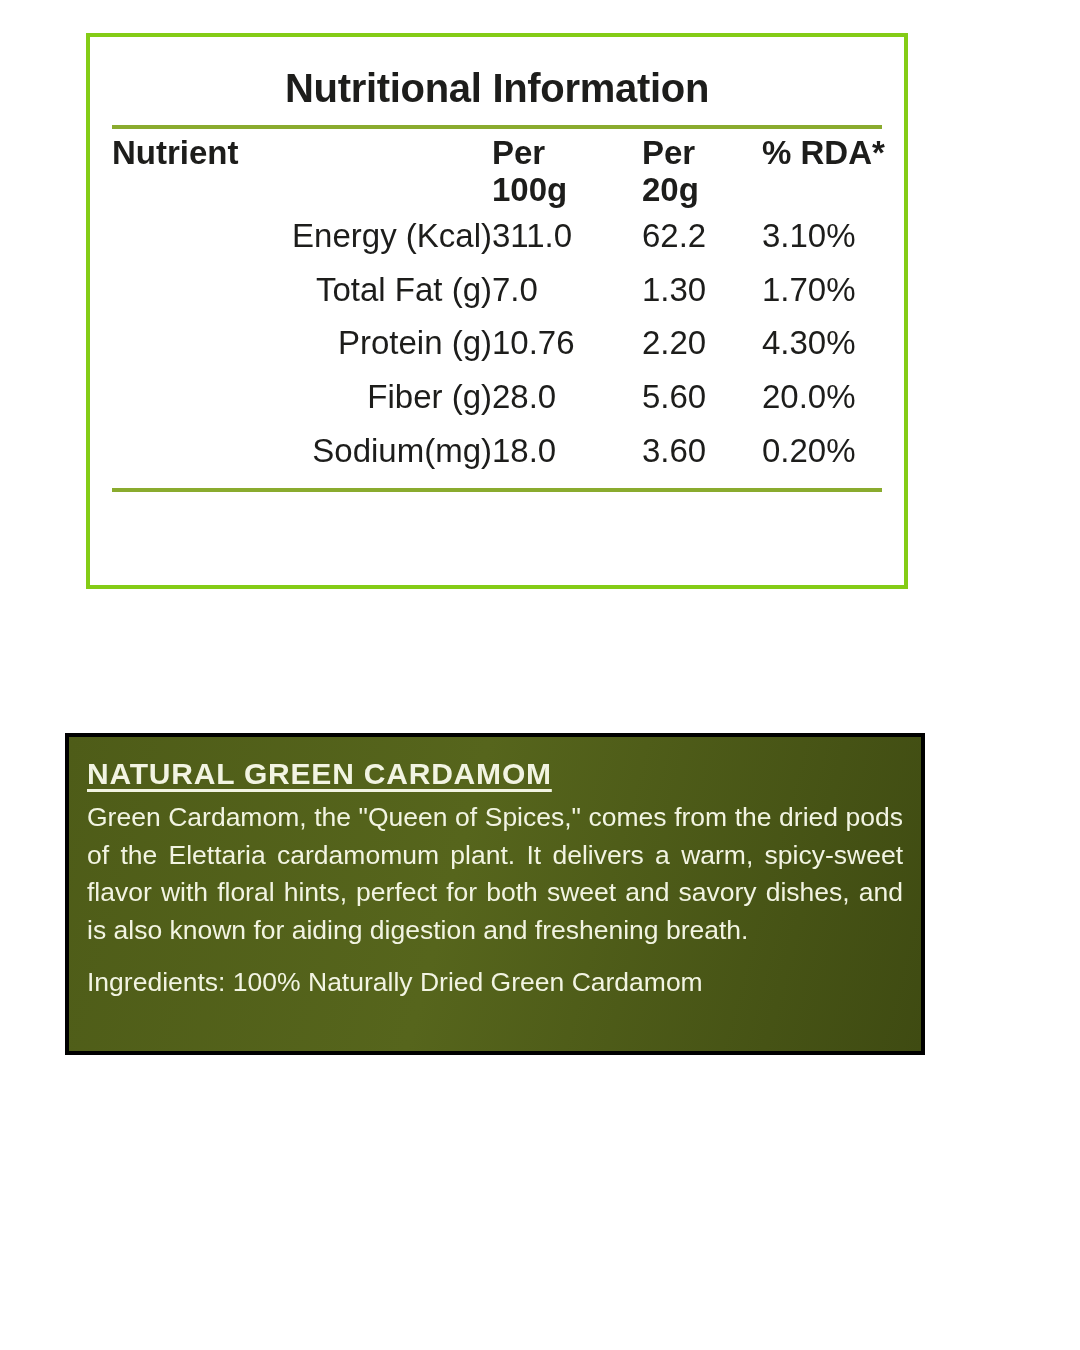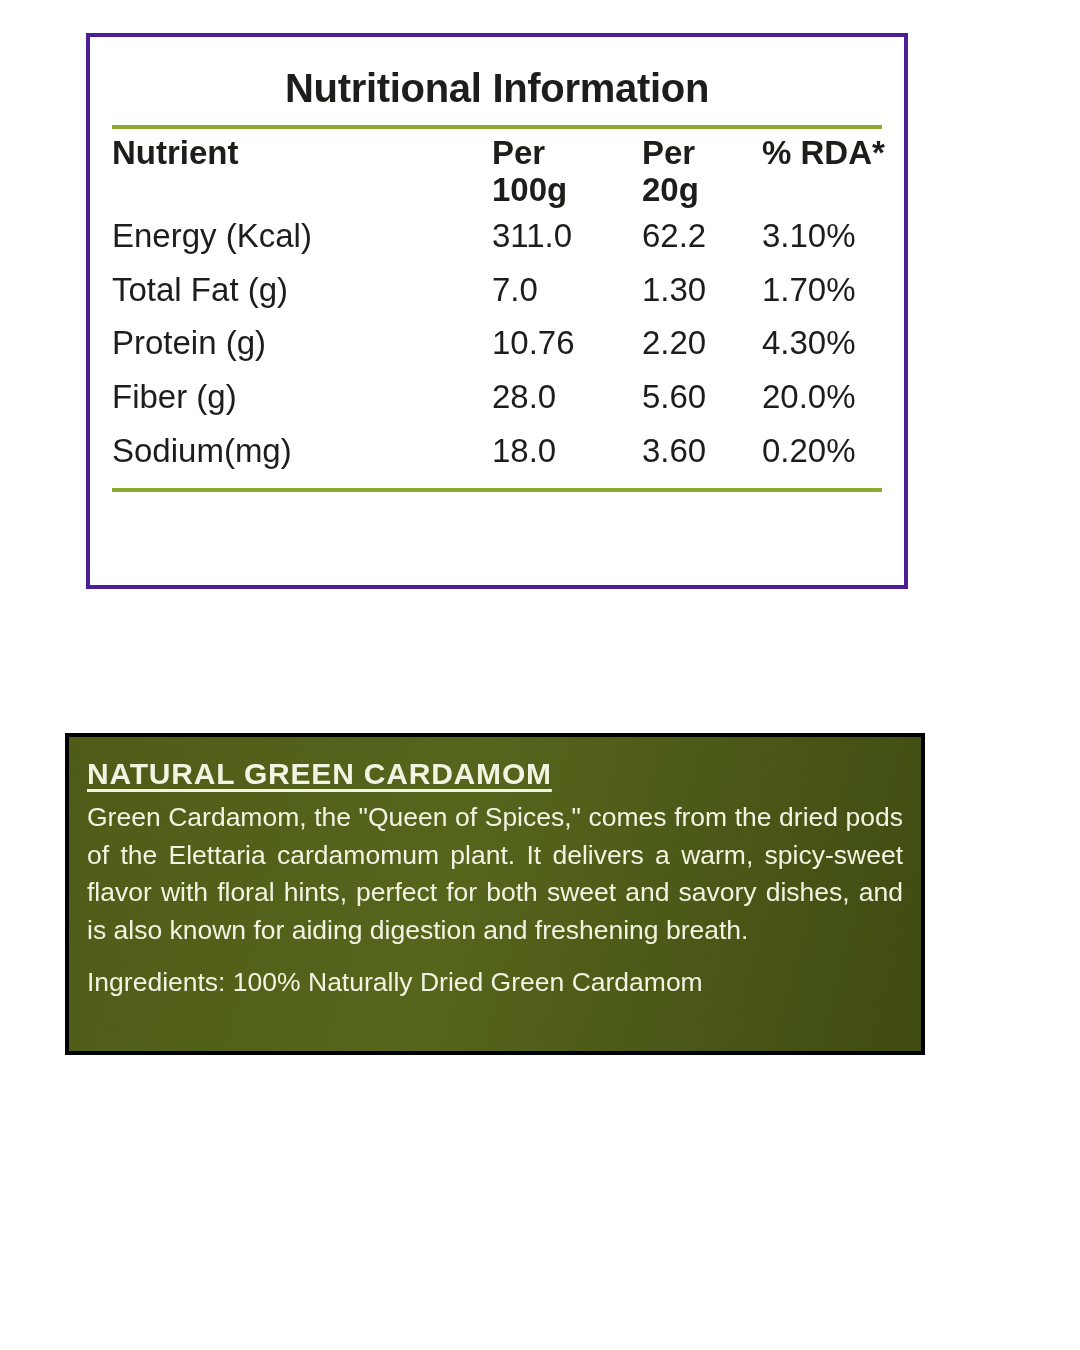--- a/index.html
+++ b/index.html
@@ -16,21 +16,21 @@
   }
 
   
   .nutrition-panel {
     position: absolute;
     left: 86px;
     top: 33px;
     width: 822px;
     height: 556px;
     background: #ffffff;
-    border: 4px solid #4c1d95;
+    border: 4px solid #84cc16;
     box-sizing: border-box;
   }
   .nutrition-title {
     text-align: center;
     font-size: 40px;
     font-weight: bold;
     letter-spacing: -0.3px;
     margin-top: 29px;
     color: #1d1d1b;
   }
@@ -77,20 +77,21 @@
 
   table.nutrients tbody td {
     font-size: 33px;
     line-height: 1.63;
     white-space: nowrap;
     color: #1d1d1b;
     font-weight: 400;
   }
   table.nutrients tbody td.name {
     padding-left: 22px;
+    text-align: right;
   }
   table.nutrients tbody td.num {
     padding-left: 0;
   }
 
   
   .desc-panel {
     position: absolute;
     left: 65px;
     top: 733px;

